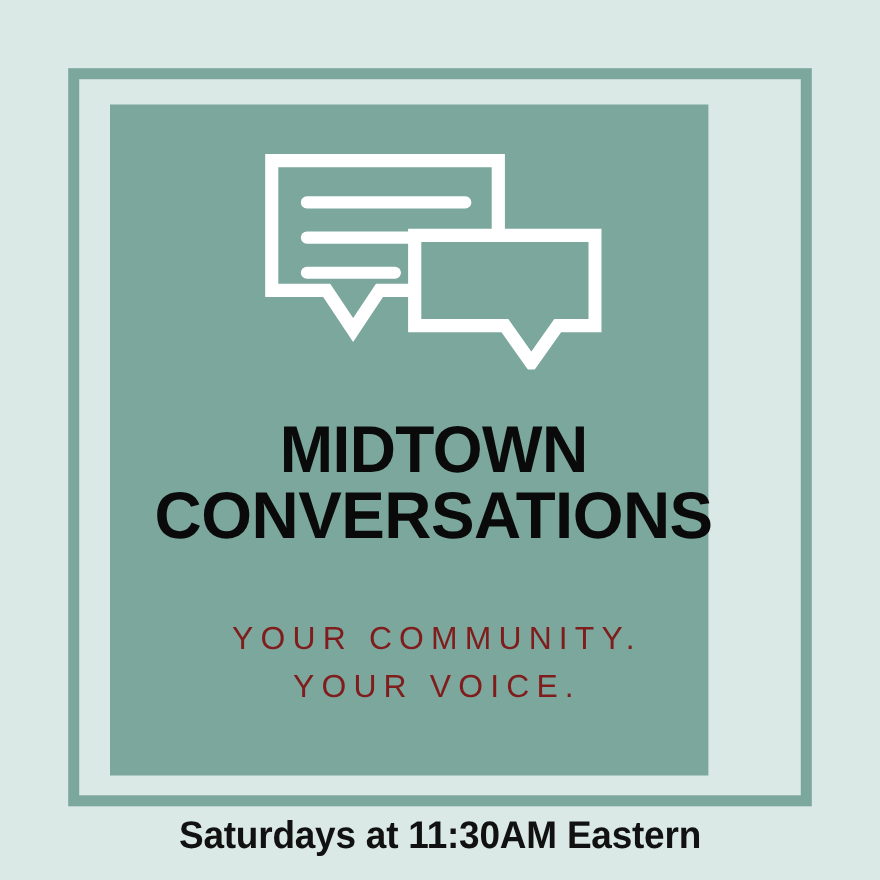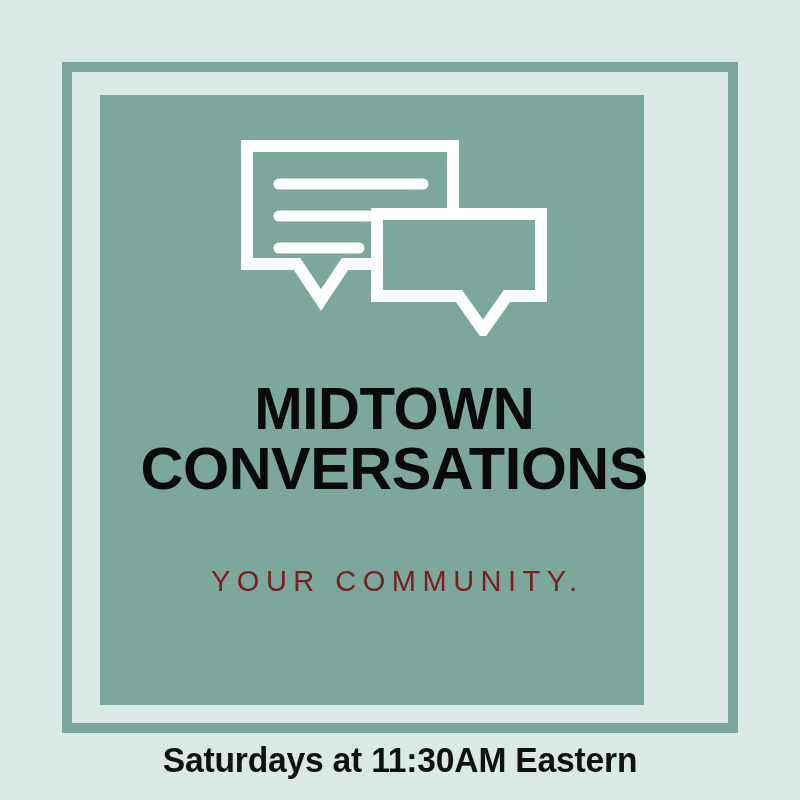--- a/index.html
+++ b/index.html
@@ -139,19 +139,20 @@
       <path d="M136 74 H300 V156 H266 L242 190 L218 156 H136 Z" fill="#7ba79d" stroke="#ffffff" stroke-width="12" stroke-linejoin="miter"></path>
     </svg>
 
     <div id="headline">
       <span class="headline-line" id="headline-1">MIDTOWN</span>
       <span class="headline-line" id="headline-2">CONVERSATIONS</span>
     </div>
 
     <div id="tagline">
       <span class="tagline-line">YOUR COMMUNITY.</span>
+      <span class="tagline-line">YOUR VOICE.</span>
     </div>
 
   </div>
 
   <div id="caption">Saturdays at 11:30AM Eastern</div>
 
 </div>
 
 </body></html>

